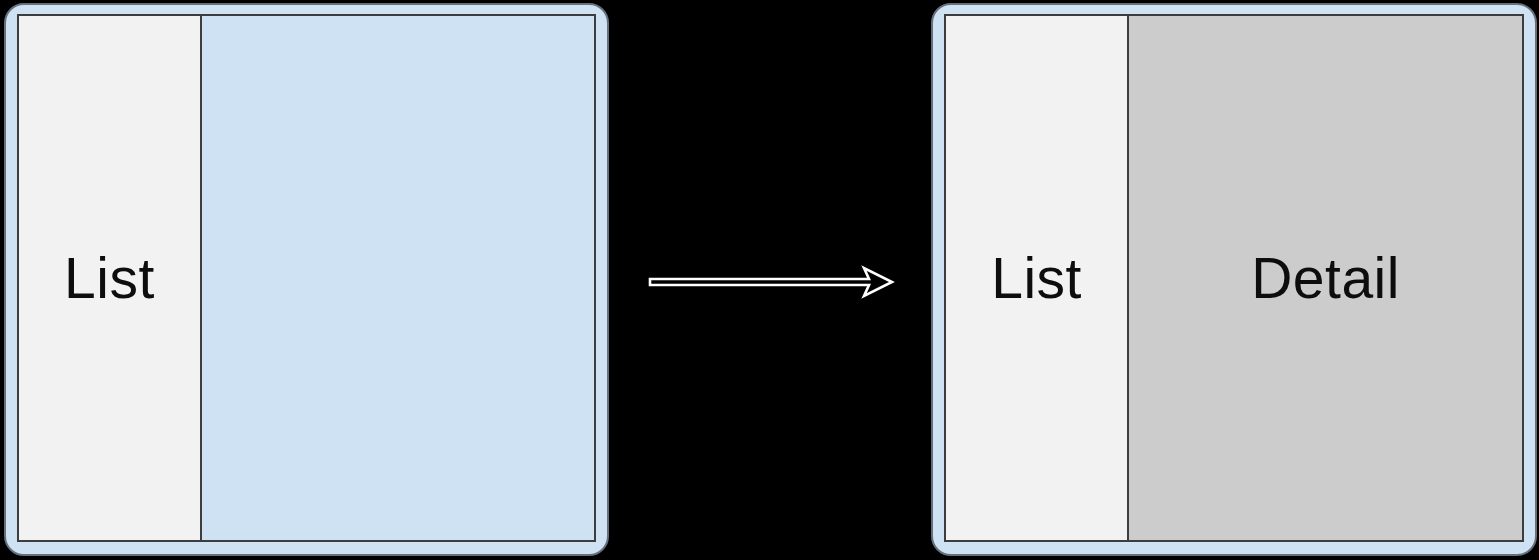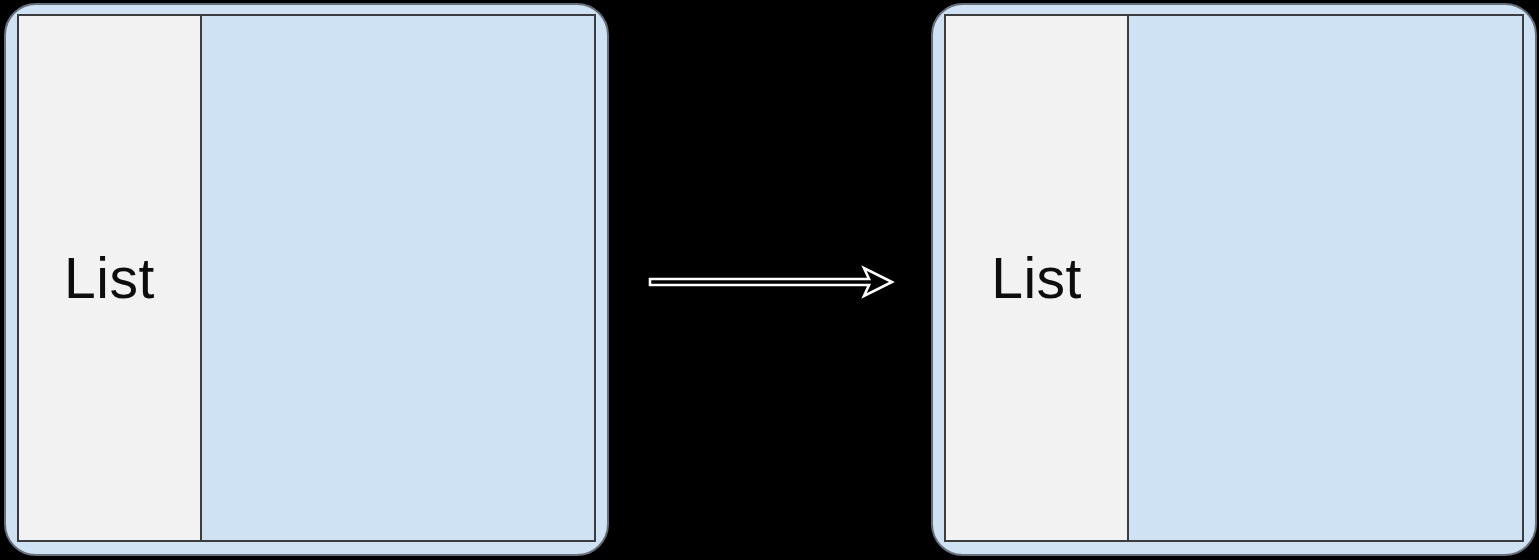--- a/index.html
+++ b/index.html
@@ -16,21 +16,21 @@
     width: 1539px;
     height: 560px;
     background: #000000;
   }
   .device {
     position: absolute;
     top: 3px;
     height: 553px;
     background: #cfe2f3;
     border: 2px solid #66707c;
-    border-radius: 32px;
+    border-radius: 20px;
     box-sizing: border-box;
   }
   .device.before { left: 4px;   width: 605px; }
   .device.after  { left: 931px; width: 606px; }
   .screen {
     position: absolute;
     left: 11px;
     right: 11px;
     top: 9px;
     bottom: 12px;
@@ -87,16 +87,19 @@
     <svg width="252" height="50" viewBox="0 0 252 50" xmlns="http://www.w3.org/2000/svg">
       <path d="M5 22 L224 22 L219 11 L247 25 L219 39 L224 28 L5 28 Z" fill="#000000" stroke="#ffffff" stroke-width="2.6" stroke-linejoin="miter"></path>
     </svg>
   </div>
 
   <div class="device after">
     <div class="screen">
       <div class="pane pane-list">
         <span class="pane-label">List</span>
       </div>
+      <div class="pane pane-detail" style="background: rgb(204, 204, 204);">
+        <span class="pane-label">Detail</span>
+      </div>
     </div>
   </div>
 
 </div>
 
 </body></html>

